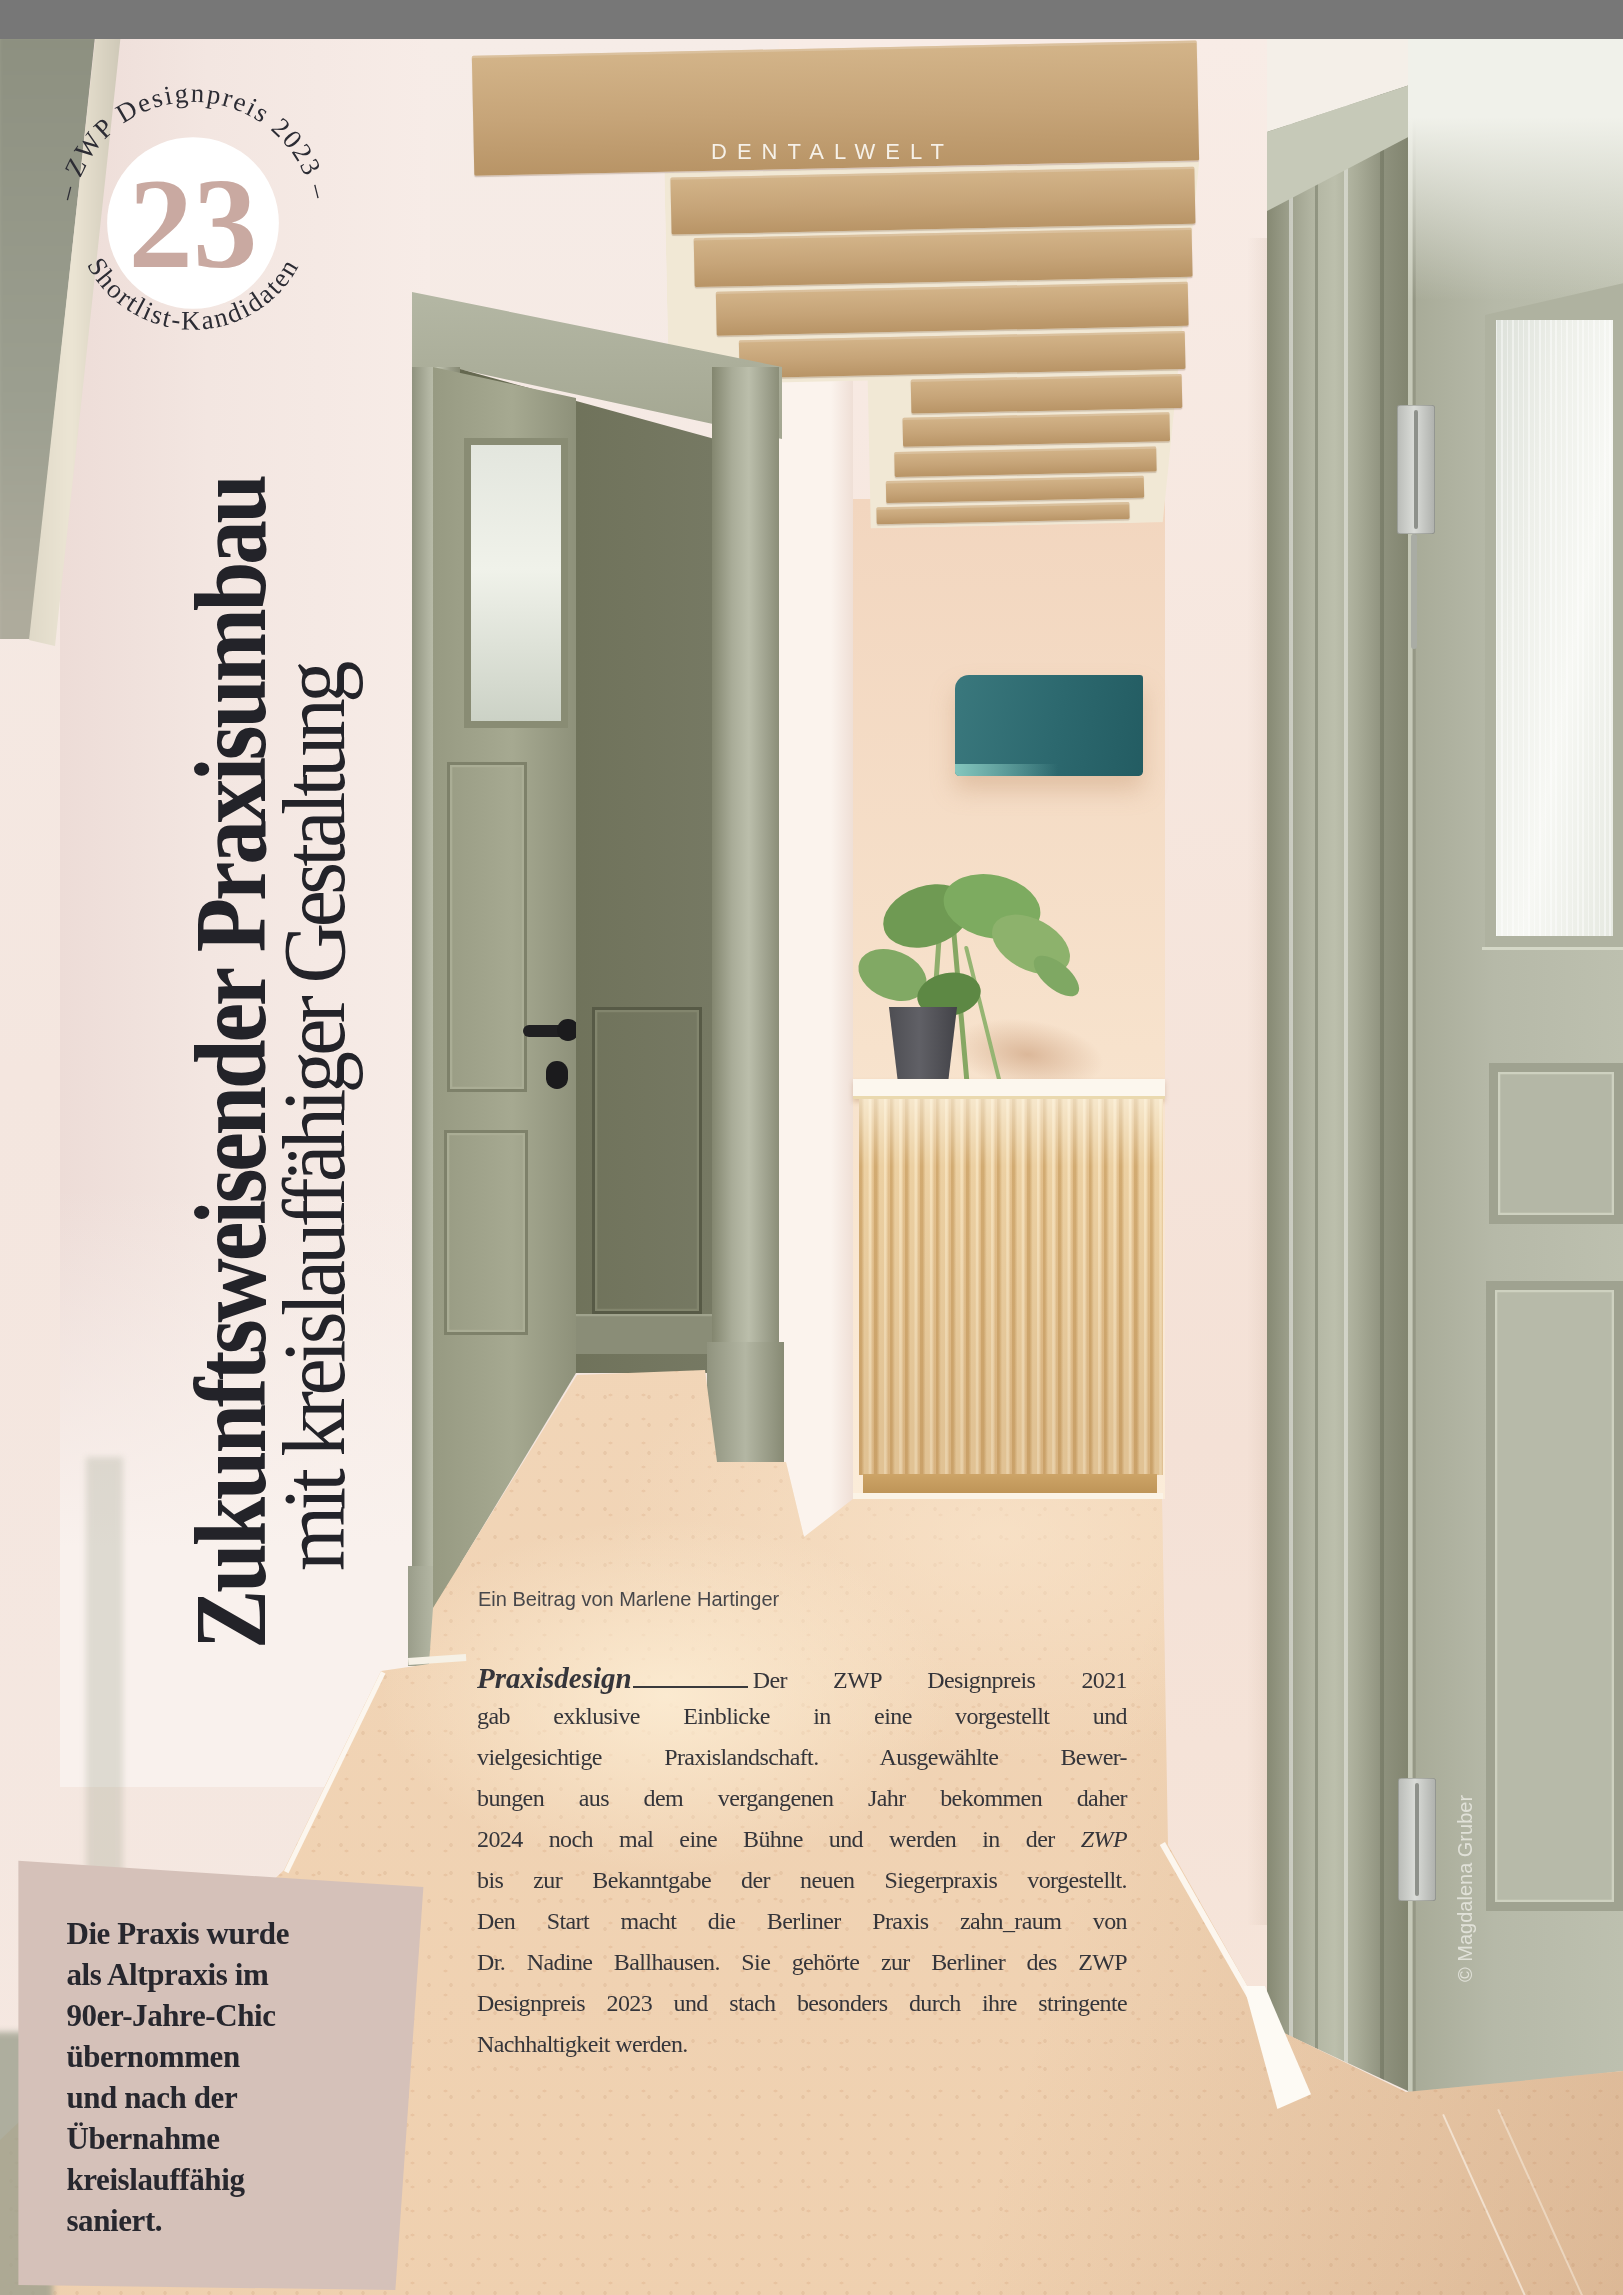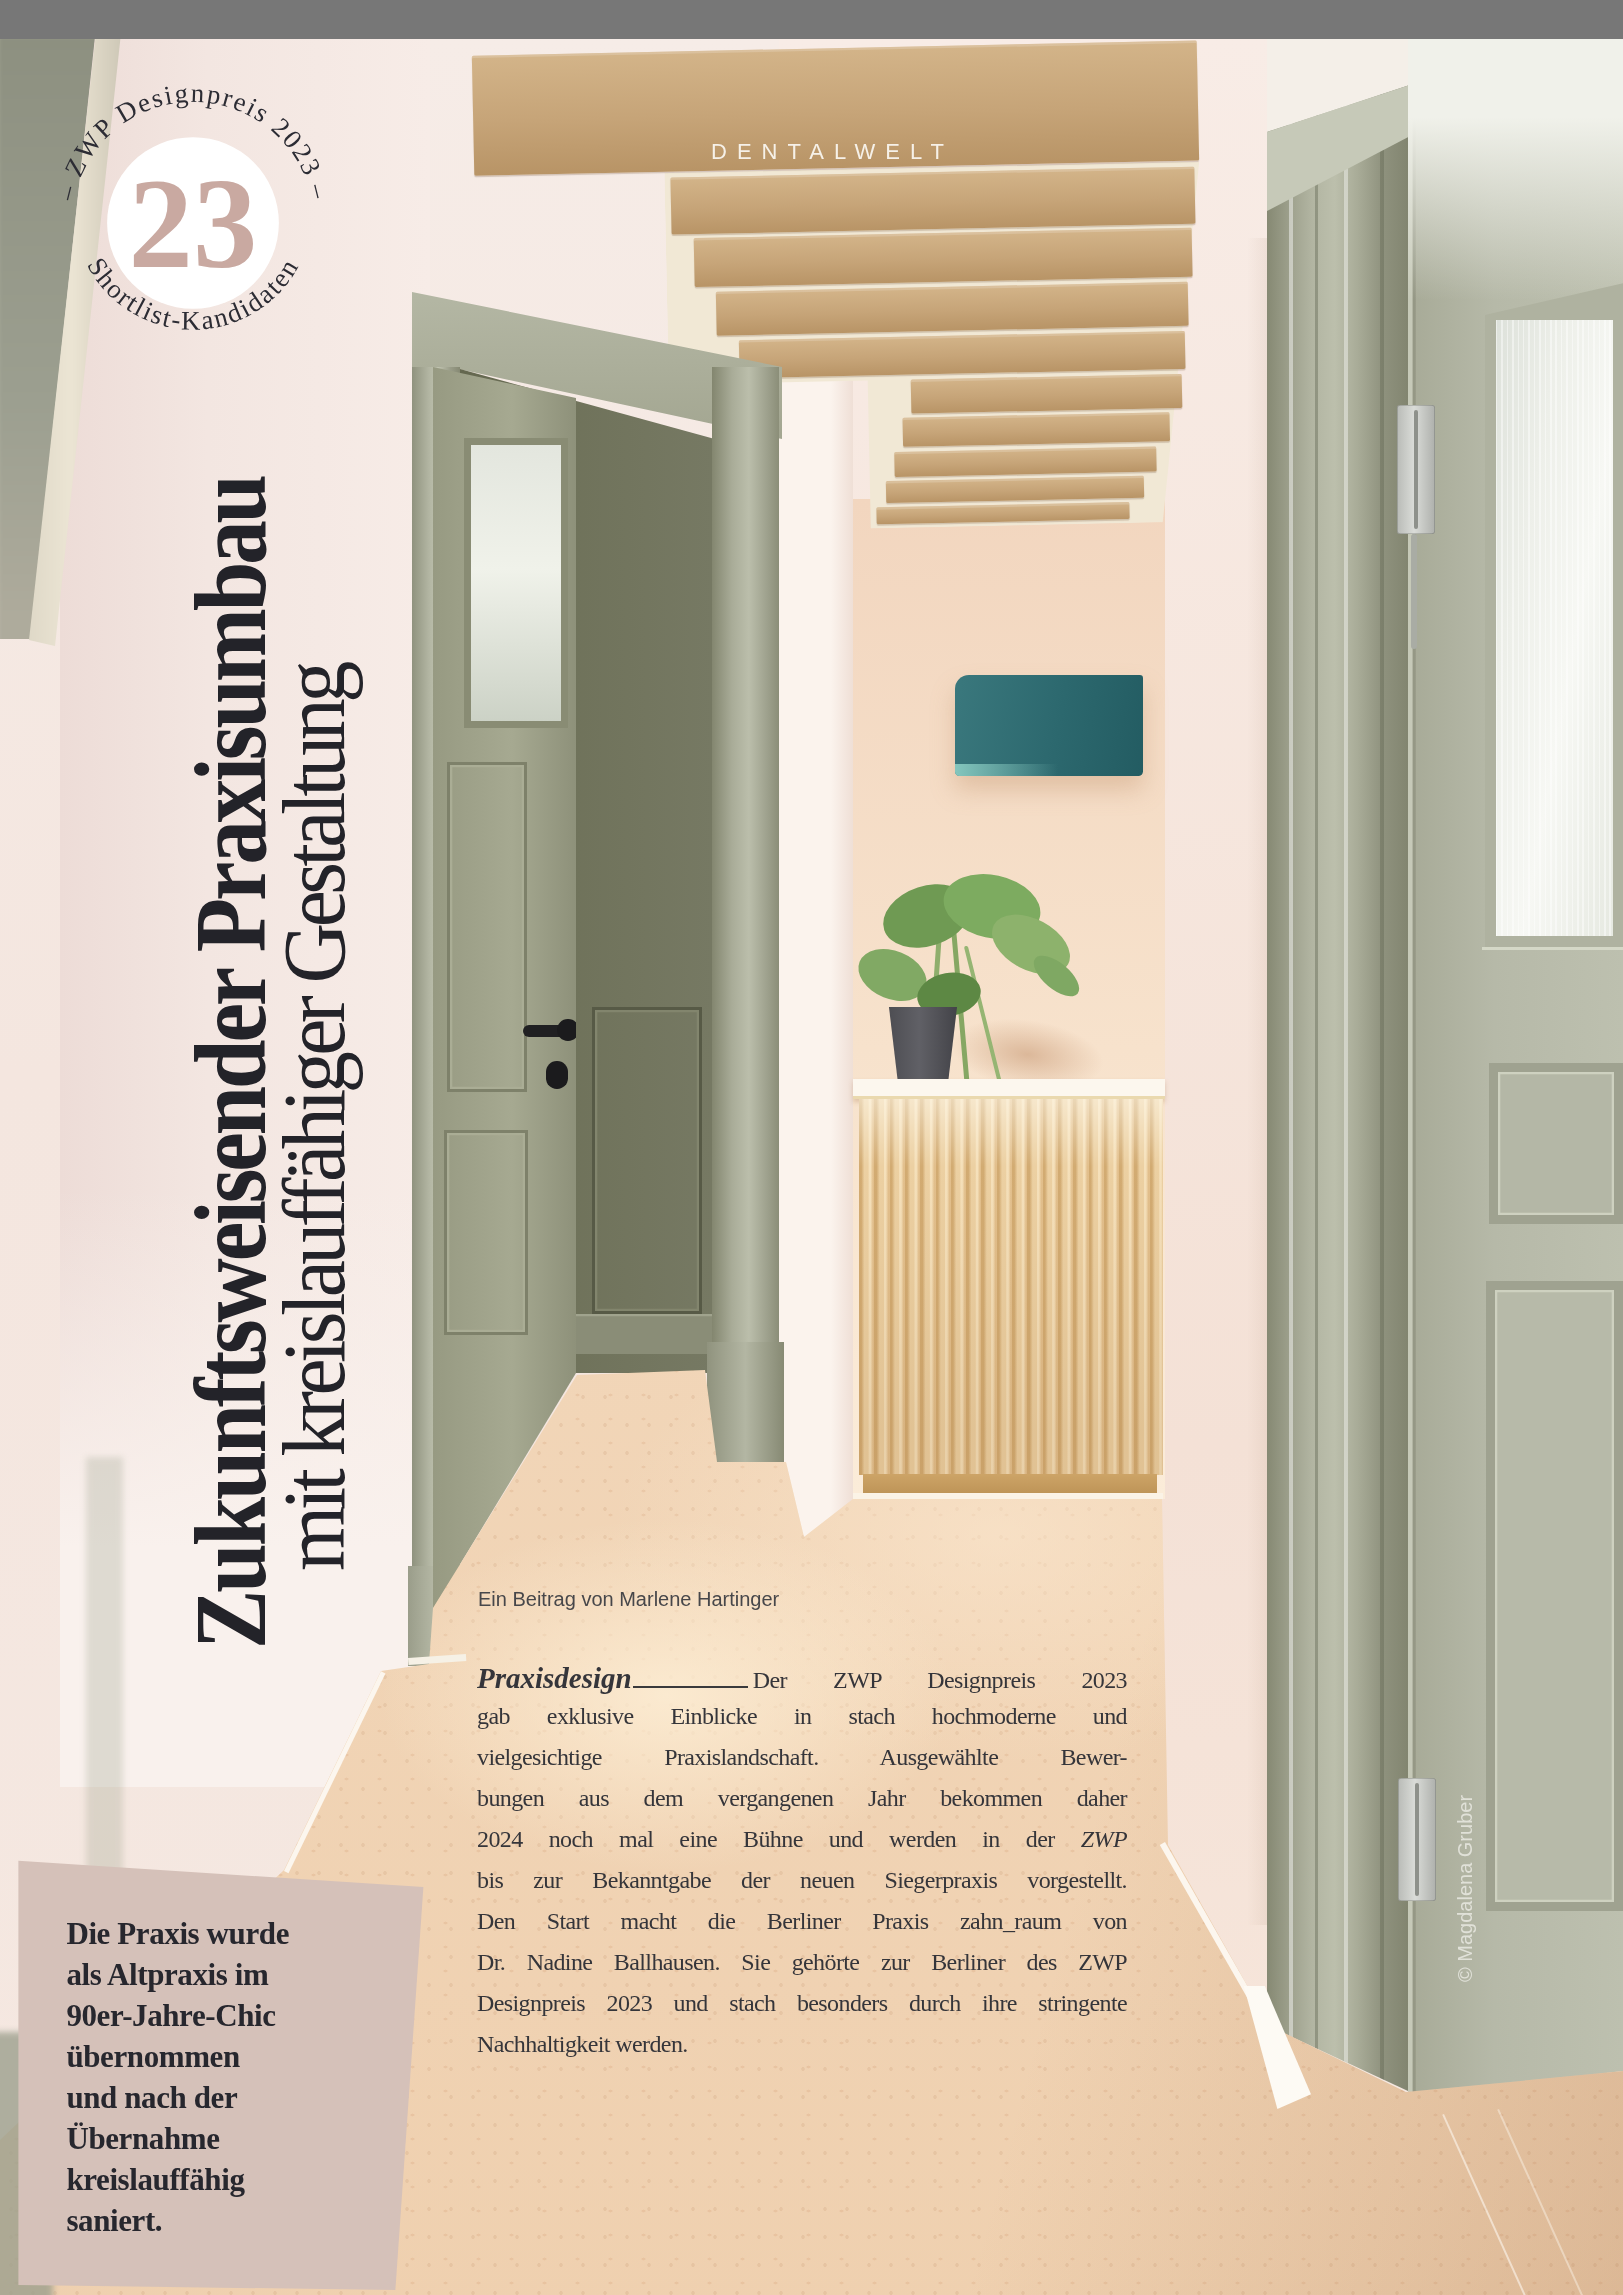--- a/index.html
+++ b/index.html
@@ -240,23 +240,23 @@
 
   <div class="abs headline main">Zukunftsweisender Praxisumbau</div>
   <div class="abs headline sub">mit kreislauffähiger Gestaltung</div>
 
   <div class="abs byline">Ein Beitrag von Marlene Hartinger</div>
 
   <div class="abs article">
     <div class="lead-line">
       <span class="lead-label">Praxisdesign</span>
       <span class="lead-rule"></span>
-      <span class="lead-rest">Der ZWP Designpreis 2023</span>
-    </div>
-    <div class="line j">gab exklusive Einblicke in stach hochmoderne und</div>
+      <span class="lead-rest">Der ZWP Designpreis 2021</span>
+    </div>
+    <div class="line j">gab exklusive Einblicke in eine vorgestellt und</div>
     <div class="line j">vielgesichtige Praxislandschaft. Ausgewählte Bewer-</div>
     <div class="line j">bungen aus dem vergangenen Jahr bekommen daher</div>
     <div class="line j"><span>2024 noch mal eine Bühne und werden in der </span><span style="font-style:italic">ZWP</span></div>
     <div class="line j">bis zur Bekanntgabe der neuen Siegerpraxis vorgestellt.</div>
     <div class="line j">Den Start macht die Berliner Praxis zahn_raum von</div>
     <div class="line j">Dr. Nadine Ballhausen. Sie gehörte zur Berliner des ZWP</div>
     <div class="line j">Designpreis 2023 und stach besonders durch ihre stringente</div>
     <div class="line">Nachhaltigkeit werden.</div>
   </div>
 

